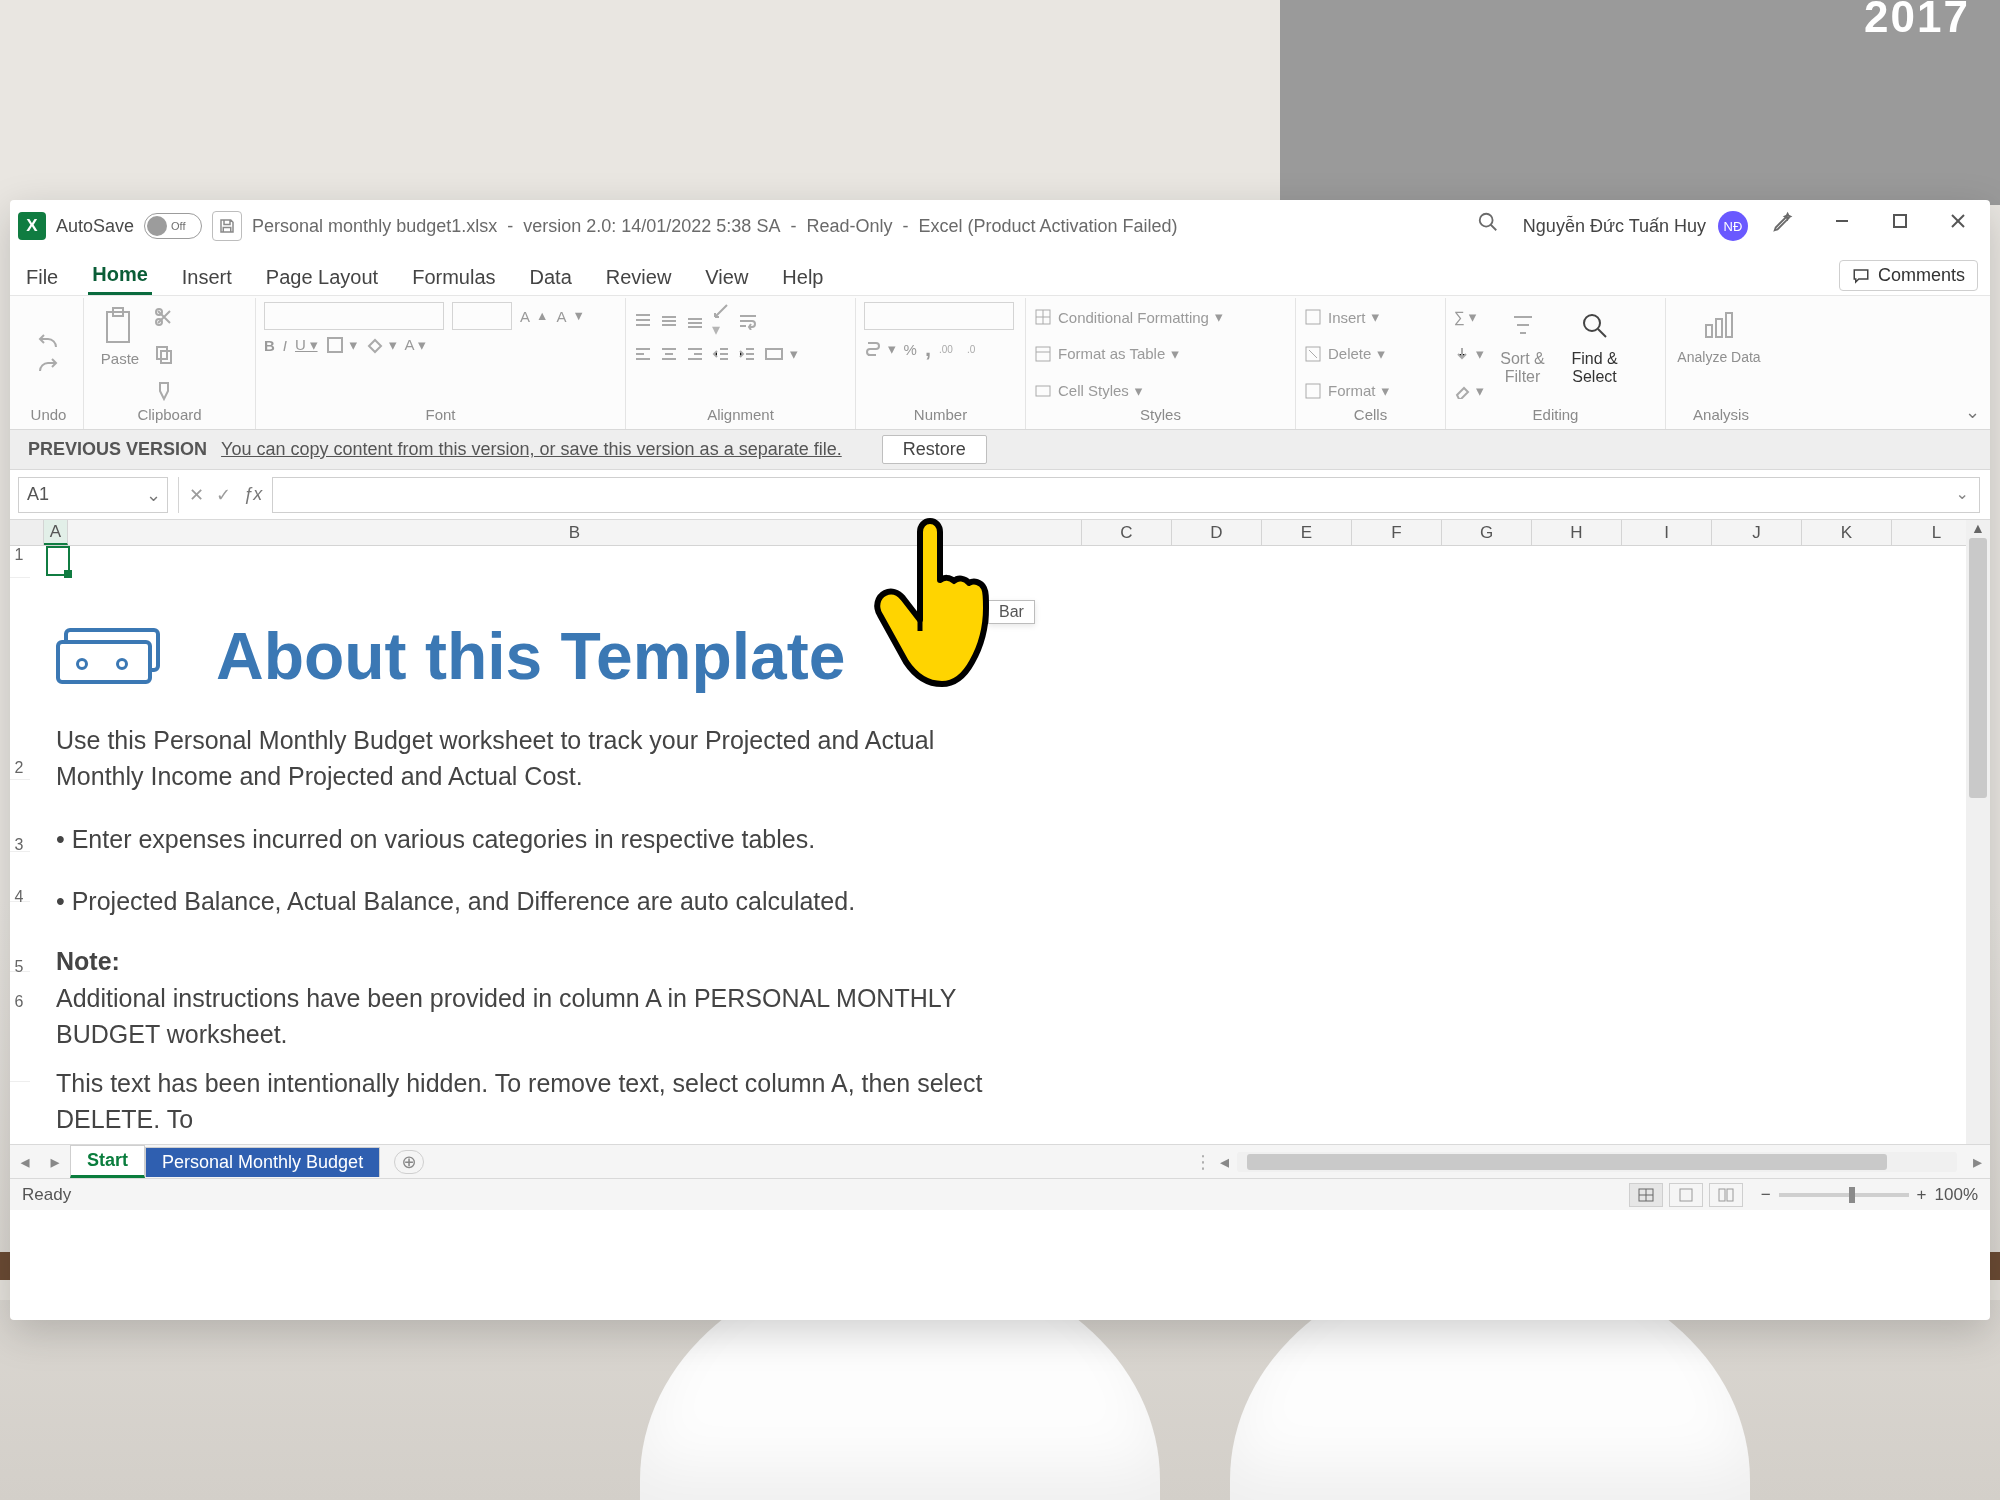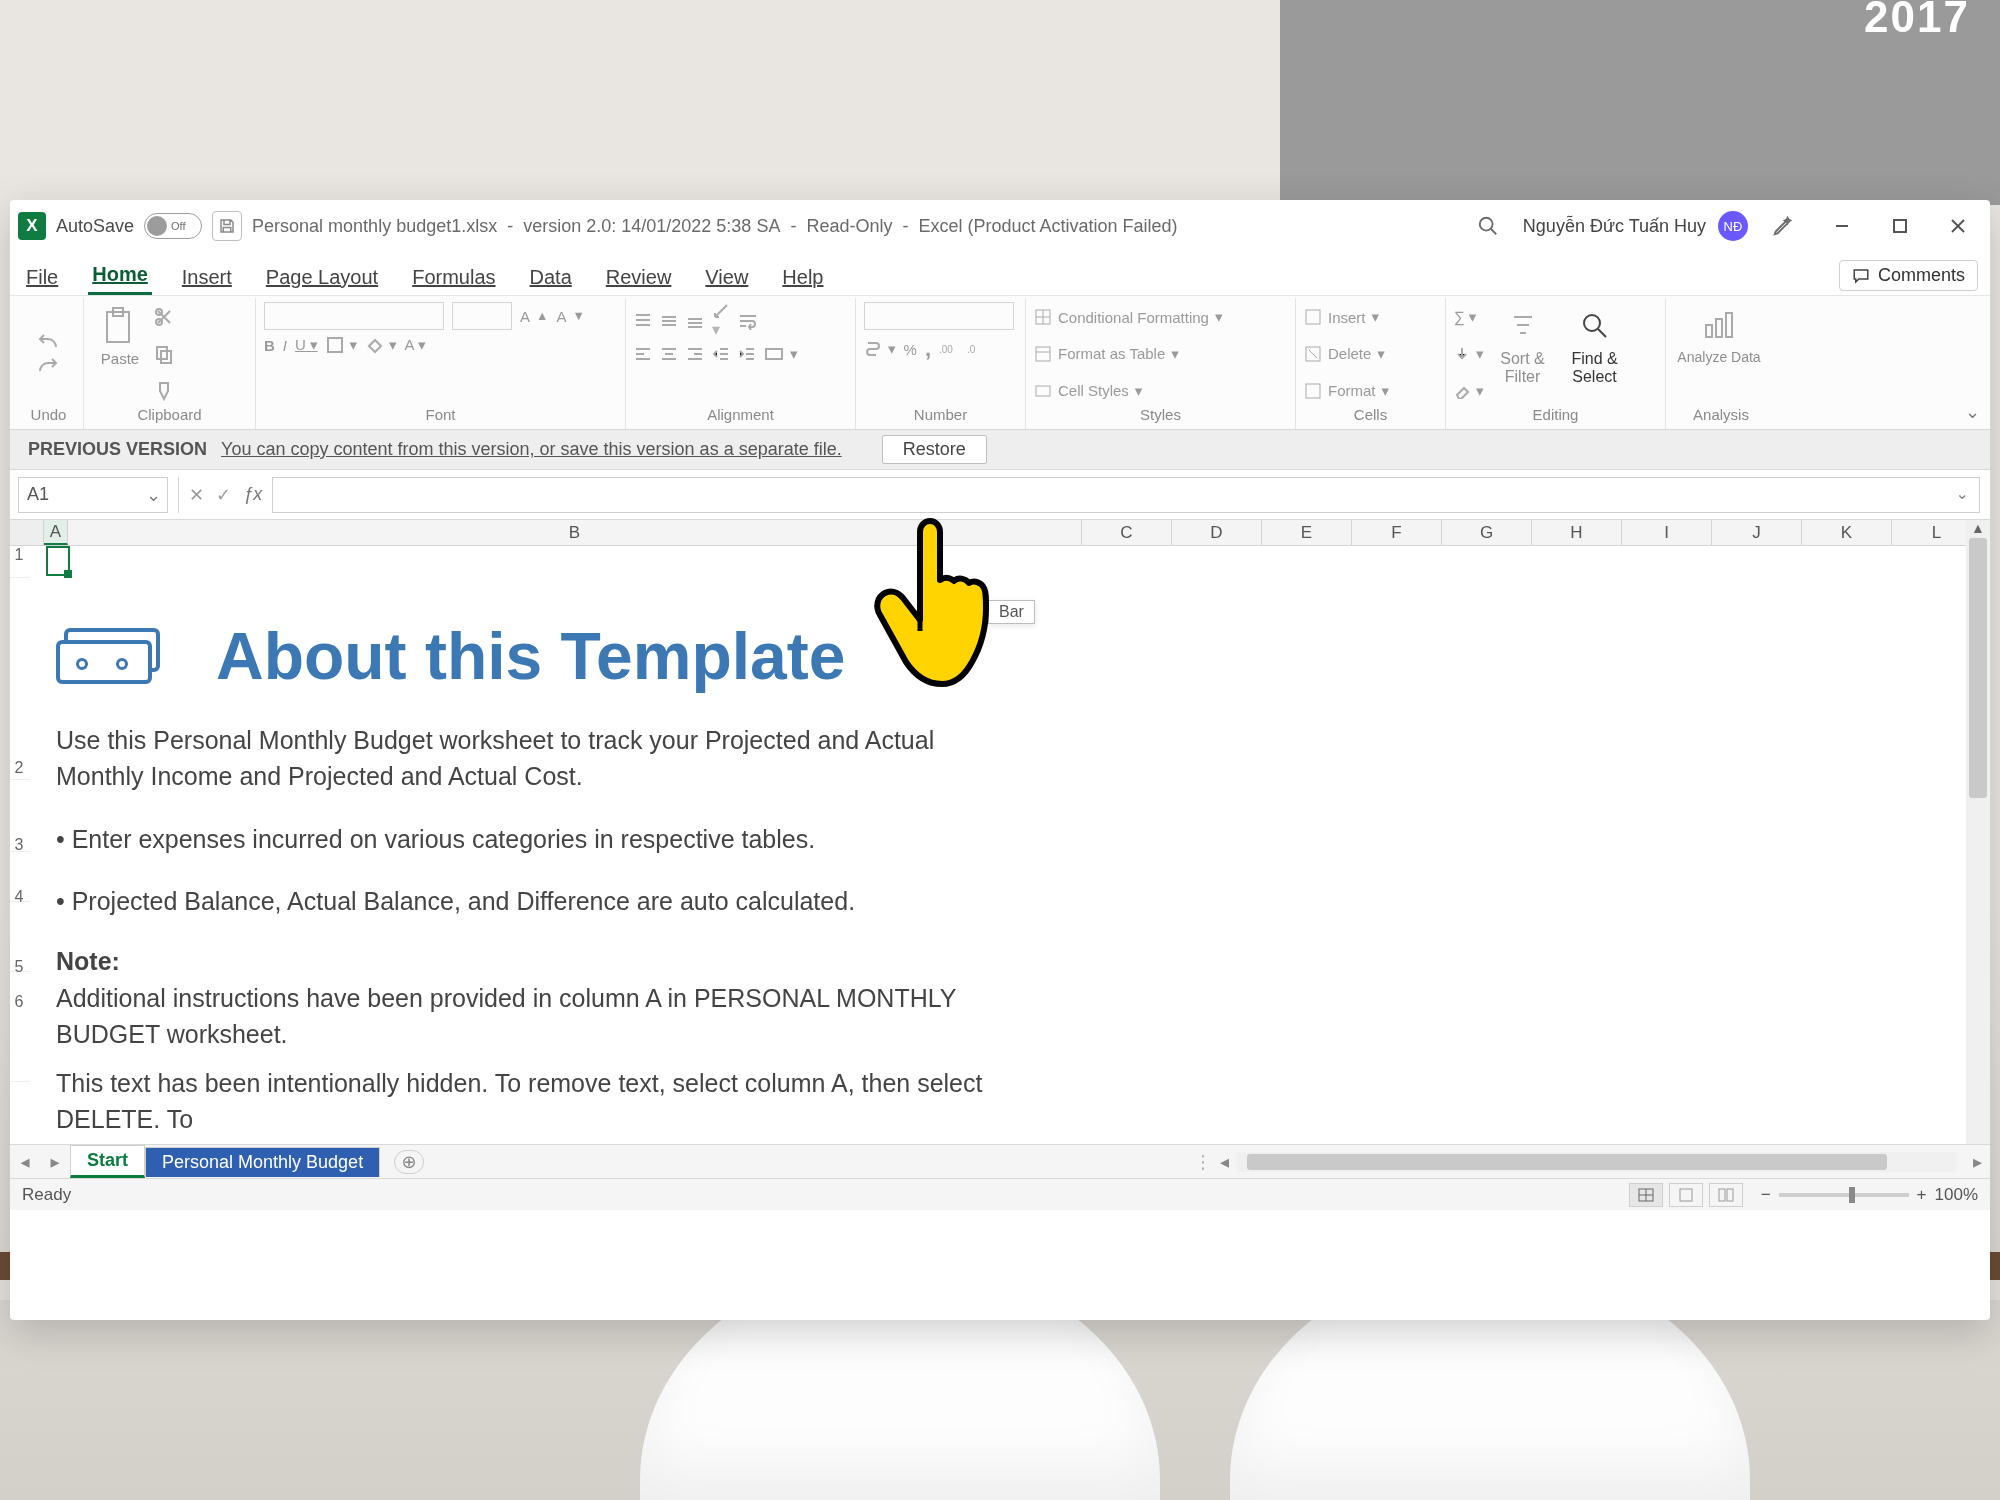--- a/index.html
+++ b/index.html
@@ -21,29 +21,29 @@
   .xl-logo { width: 28px; height: 28px; border-radius: 4px; background: #107c41; position: relative; }
   .xl-logo:before { content: "X"; position: absolute; inset: 0; display: flex; align-items: center; justify-content: center; color: #fff; font-weight: 700; font-size: 17px; }
   .autosave { display: flex; align-items: center; gap: 10px; font-size: 18px; color: #4a4a4a; }
   .switch { width: 58px; height: 26px; border: 1px solid #9c9c9c; border-radius: 14px; display: flex; align-items: center; padding: 0 10px 0 2px; gap: 4px; background: #fff; }
   .switch .knob { width: 20px; height: 20px; border-radius: 50%; background: #9c9c9c; }
   .switch .lab { font-size: 11px; color: #6f6f6f; }
   .qat-save { width: 30px; height: 30px; border: 1px solid #bdbdbd; border-radius: 4px; display: flex; align-items: center; justify-content: center; color: #6a6a6a; }
   .title-text { font-size: 18px; color: #6a6a6a; display: flex; gap: 6px; align-items: flex-end; white-space: nowrap; }
   .title-text .sep { margin: 0 4px; }
   .title-spacer { flex: 1; }
-  .title-right { display: flex; align-items: center; gap: 24px; }
+  .title-right { display: flex; gap: 24px; }
   .search-ico, .hist-ico { color: #6a6a6a; }
   .user { display: flex; align-items: center; gap: 12px; font-size: 18px; color: #444; }
   .avatar { width: 30px; height: 30px; border-radius: 50%; background: #6a59ff; color: #fff; font-size: 13px; display: flex; align-items: center; justify-content: center; }
   .winctl { display: flex; gap: 38px; padding: 0 14px; color: #555; }
   .winctl span { display: flex; align-items: center; justify-content: center; width: 20px; height: 20px; }
 
   .tabsrow { display: flex; align-items: flex-end; height: 44px; padding: 0 12px; gap: 26px; border-bottom: 1px solid #e6e6e6; }
-  .tab { font-size: 20px; color: #444; padding: 6px 4px; cursor: pointer; text-decoration: underline; }
+  .tab { font-size: 20px; color: #444; padding: 6px 4px; cursor: pointer; }
   .tab.home { color: #0a5d37; border-bottom: 3px solid #0a6b3e; font-weight: 600; }
   .tabs-spacer { flex: 1; }
   .comments-btn { display: flex; align-items: center; gap: 8px; border: 1px solid #cfcfcf; border-radius: 4px; padding: 4px 12px; font-size: 18px; color: #333; margin-bottom: 4px; }
 
   .ribbon { height: 134px; background: #fcfcfc; border-bottom: 1px solid #d9d9d9; display: flex; padding: 2px 4px 0; position: relative; }
   .rg { border-right: 1px solid #e4e4e4; padding: 4px 8px 2px; display: flex; flex-direction: column; color: #b5b5b5; }
   .rg-body { flex: 1; display: flex; gap: 6px; }
   .rg-label { text-align: center; font-size: 15px; color: #8a8a8a; padding-bottom: 4px; position: relative; }
   .big-btn { width: 56px; display: flex; flex-direction: column; align-items: center; justify-content: flex-start; gap: 2px; font-size: 15px; color: #8f8f8f; padding-top: 2px; }
   .big-btn .glyph { height: 44px; display: flex; align-items: center; justify-content: center; }

